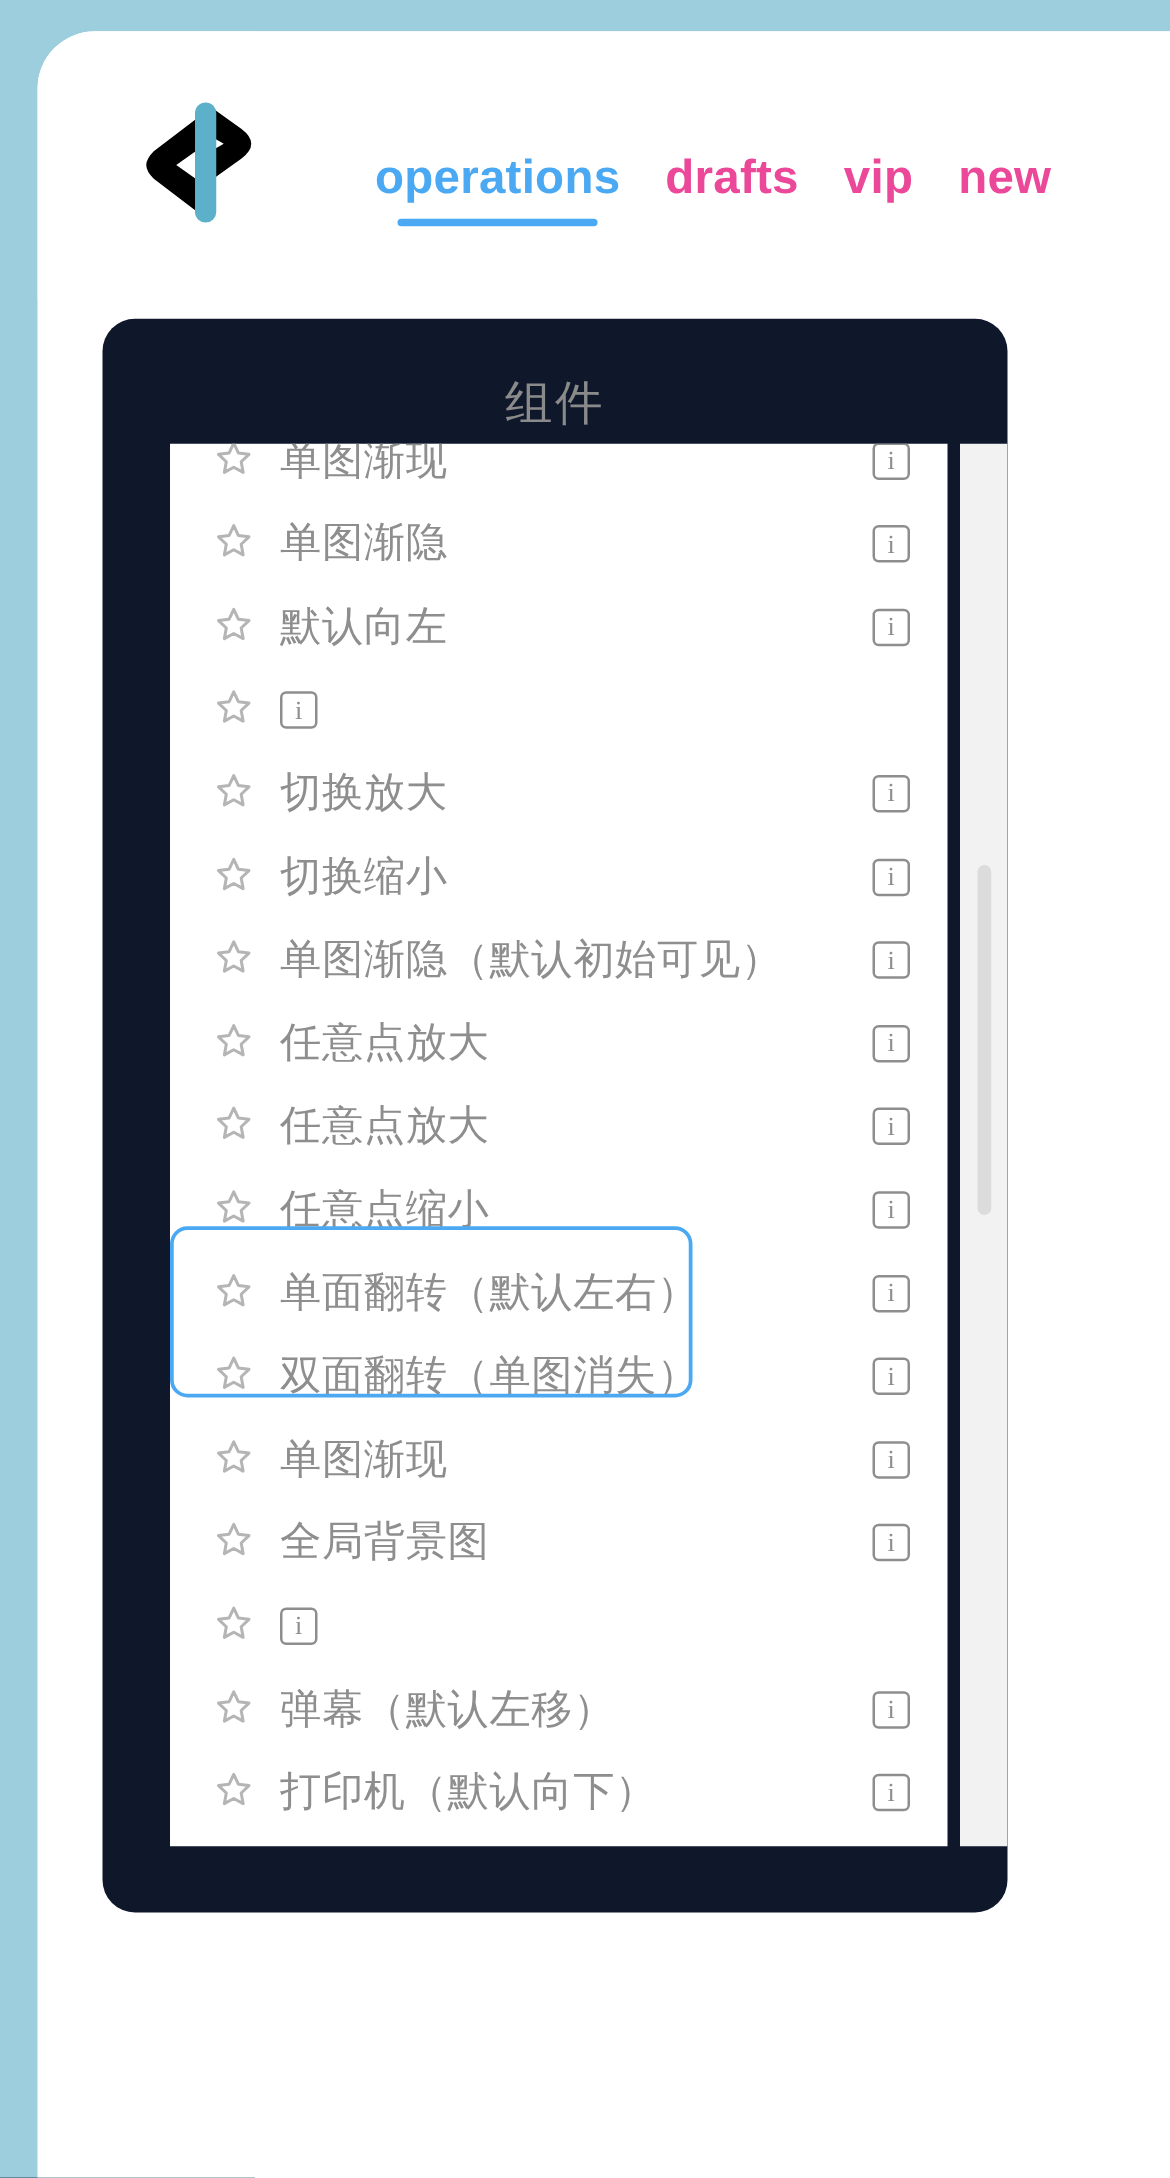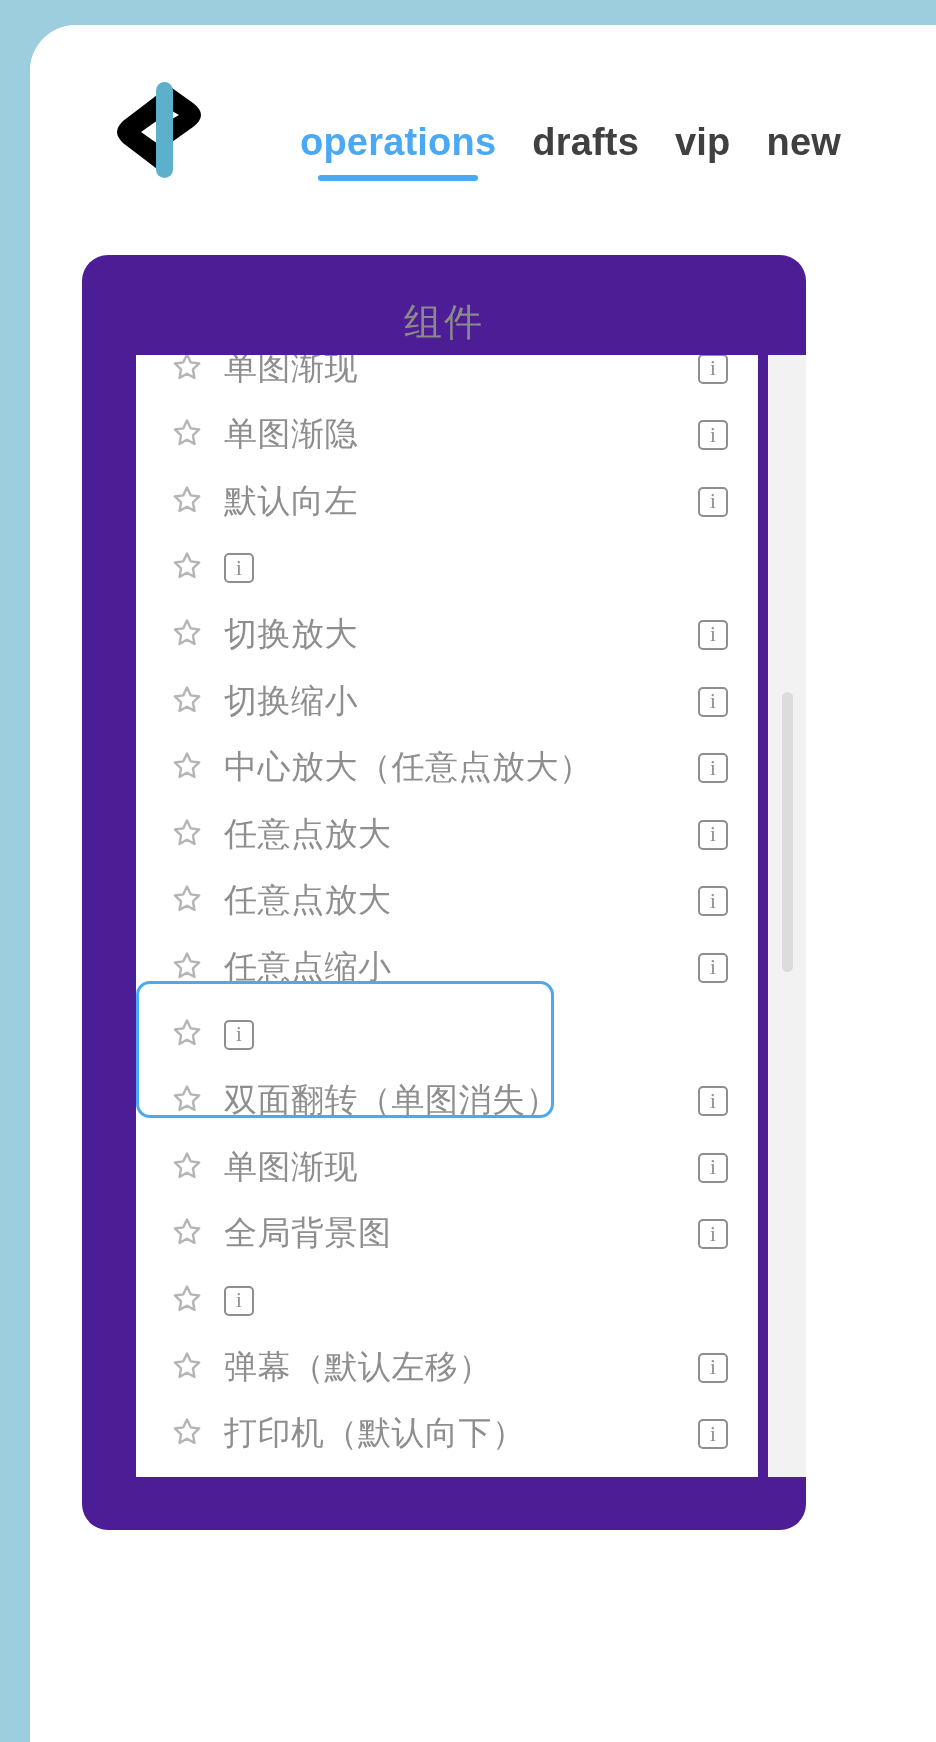--- a/index.html
+++ b/index.html
@@ -50,41 +50,41 @@
     display: flex;
     align-items: flex-start;
     gap: 36px;
     white-space: nowrap;
   }
   .tab {
     position: relative;
     font-size: 38px;
     font-weight: 700;
     letter-spacing: .2px;
-    color: #404040;
+    color: #ec4899;
     padding-bottom: 16px;
     cursor: pointer;
     line-height: 1.15;
   }
   .tab.active { color: #4aa9f2; }
   .tab.active::after {
     content: "";
     position: absolute;
     left: 18px; right: 18px; bottom: 0;
     height: 6px;
     border-radius: 3px;
     background: #4aa9f2;
   }
 
   
   #components-card {
     position: absolute;
     left: 52px; top: 230px;
     width: 724px; height: 1275px;
-    background: #4c1d95;
+    background: #0f172a;
     border-radius: 26px;
     overflow: hidden;
   }
   #card-title {
     position: absolute;
     left: 0; top: 42px;
     width: 724px;
     text-align: center;
     font-size: 38px;
     color: #8a8a8a;
@@ -260,21 +260,21 @@
               </span>
               <span class="row-label">切换缩小</span>
               <span class="info-icon">i</span>
             </div>
             <div class="list-row">
               <span class="star-icon">
                 <svg viewBox="0 0 24 24" fill="none" stroke="currentColor" stroke-width="1.7" stroke-linejoin="round" stroke-linecap="round">
                   <path d="M12 3.2 l2.6 5.5 6 .8 -4.4 4.2 1.1 6 -5.3-2.9 -5.3 2.9 1.1-6 -4.4-4.2 6-.8 Z"></path>
                 </svg>
               </span>
-              <span class="row-label">中心放大（任意点放大）</span>
+              <span class="row-label">单图渐隐（默认初始可见）</span>
               <span class="info-icon">i</span>
             </div>
             <div class="list-row">
               <span class="star-icon">
                 <svg viewBox="0 0 24 24" fill="none" stroke="currentColor" stroke-width="1.7" stroke-linejoin="round" stroke-linecap="round">
                   <path d="M12 3.2 l2.6 5.5 6 .8 -4.4 4.2 1.1 6 -5.3-2.9 -5.3 2.9 1.1-6 -4.4-4.2 6-.8 Z"></path>
                 </svg>
               </span>
               <span class="row-label">任意点放大</span>
               <span class="info-icon">i</span>
@@ -296,20 +296,21 @@
               </span>
               <span class="row-label">任意点缩小</span>
               <span class="info-icon">i</span>
             </div>
             <div class="list-row">
               <span class="star-icon">
                 <svg viewBox="0 0 24 24" fill="none" stroke="currentColor" stroke-width="1.7" stroke-linejoin="round" stroke-linecap="round">
                   <path d="M12 3.2 l2.6 5.5 6 .8 -4.4 4.2 1.1 6 -5.3-2.9 -5.3 2.9 1.1-6 -4.4-4.2 6-.8 Z"></path>
                 </svg>
               </span>
+              <span class="row-label">单面翻转（默认左右）</span>
               <span class="info-icon">i</span>
             </div>
             <div class="list-row">
               <span class="star-icon">
                 <svg viewBox="0 0 24 24" fill="none" stroke="currentColor" stroke-width="1.7" stroke-linejoin="round" stroke-linecap="round">
                   <path d="M12 3.2 l2.6 5.5 6 .8 -4.4 4.2 1.1 6 -5.3-2.9 -5.3 2.9 1.1-6 -4.4-4.2 6-.8 Z"></path>
                 </svg>
               </span>
               <span class="row-label">双面翻转（单图消失）</span>
               <span class="info-icon">i</span>

